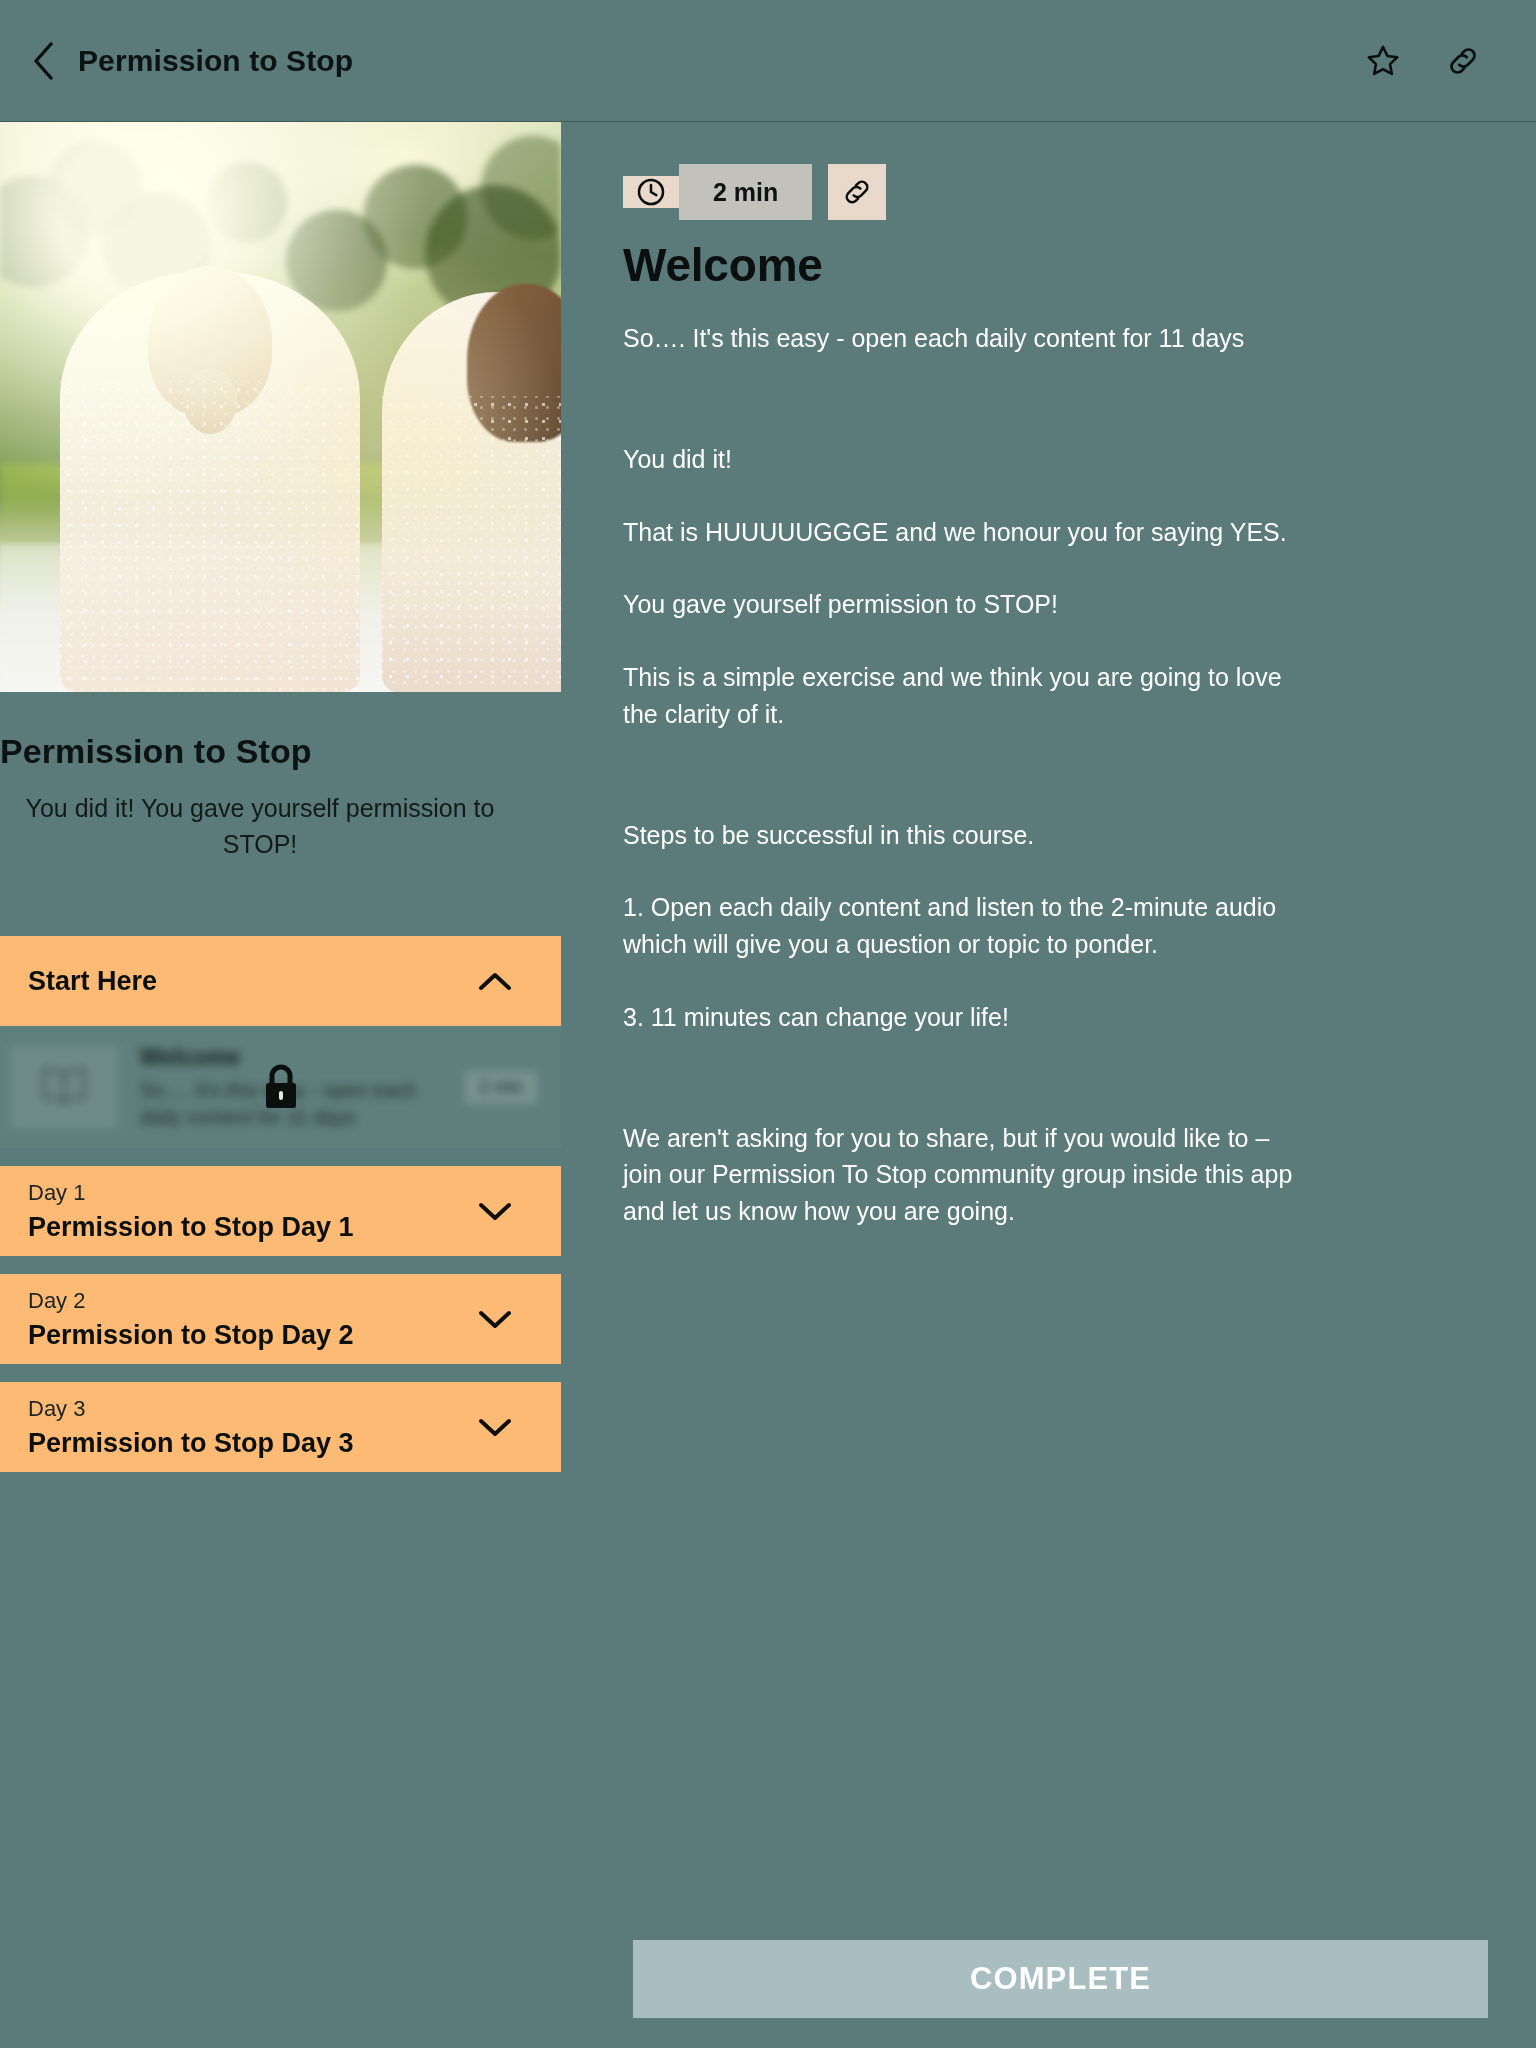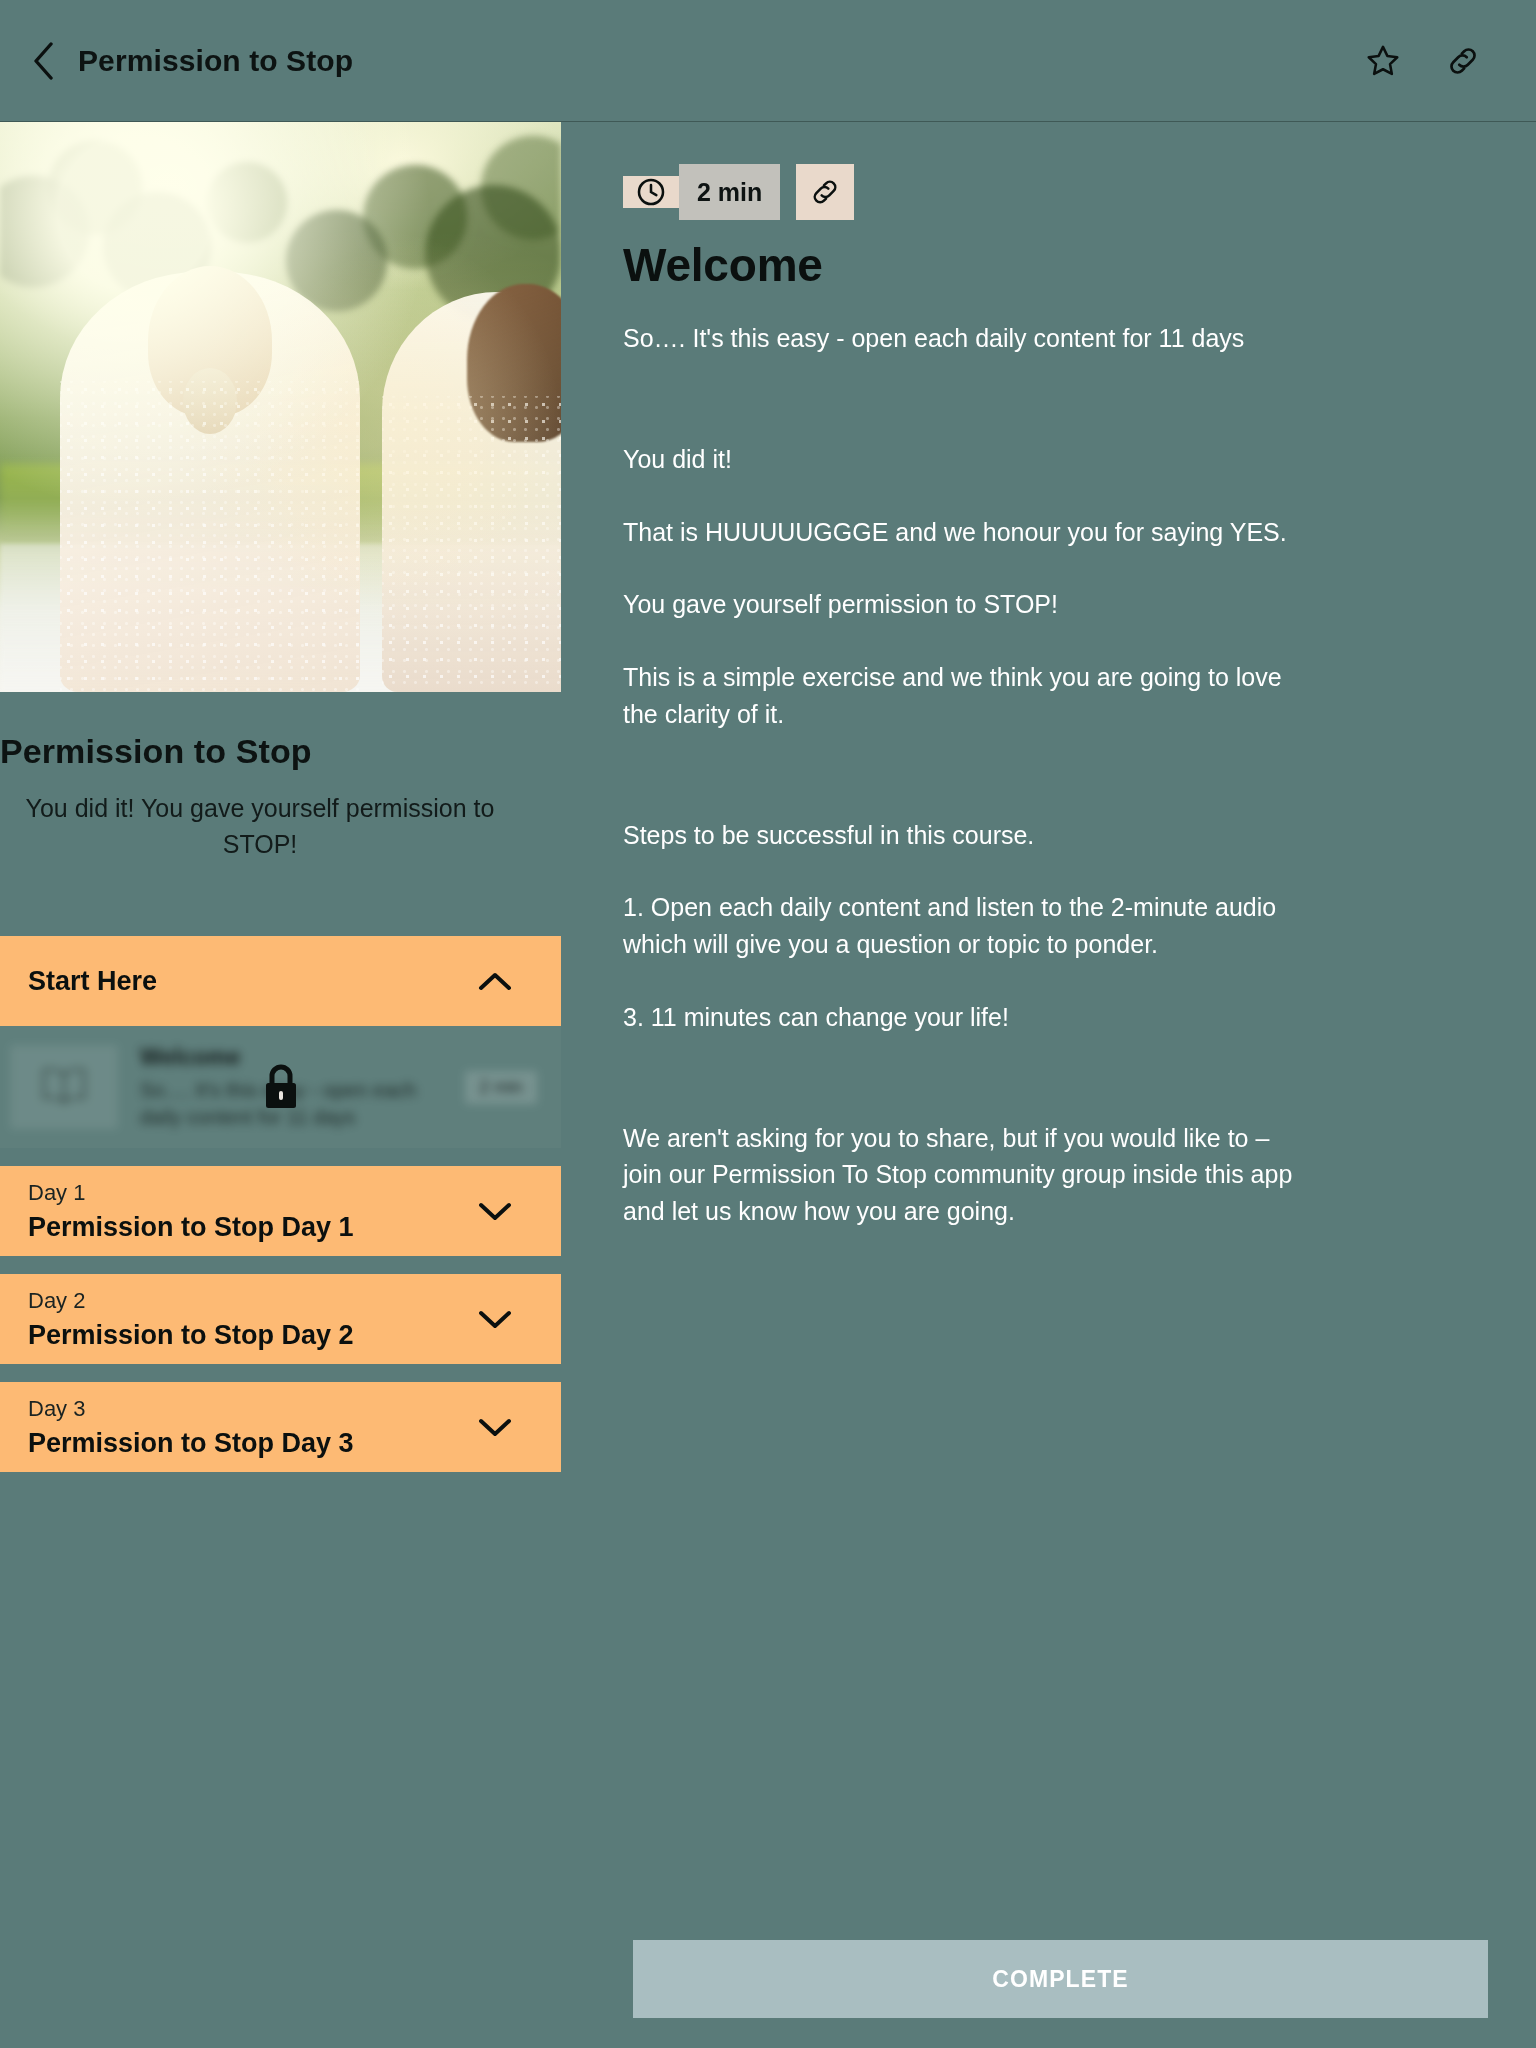--- a/index.html
+++ b/index.html
@@ -200,21 +200,21 @@
   
   .meta-row { display: flex; align-items: center; gap: 16px; }
   .meta-chip { display: flex; align-items: center; height: 56px; }
   .chip-clock {
     width: 56px; background: #e9d9cb;
     display: flex; align-items: center; justify-content: center;
   }
   .chip-time {
     background: #c2c1bb; color: #0d1312;
     font-size: 25px; font-weight: bold;
-    padding: 0 18px; height: 56px;
+    padding: 0 34px; height: 56px;
     display: flex; align-items: center;
   }
   .chip-link {
     width: 58px; height: 56px; background: #e9d9cb;
     display: flex; align-items: center; justify-content: center;
     cursor: pointer;
   }
   .lesson-title {
     font-size: 46px; font-weight: bold; color: #0b100f;
     margin-top: 18px; letter-spacing: -.2px;
@@ -225,21 +225,21 @@
     margin: 0 0 36px 0; max-width: 680px;
   }
   .lesson-body p.spacer-after { margin-bottom: 84px; }
 
   .complete-btn {
     position: absolute;
     left: 72px; right: 48px; bottom: 30px;
     height: 78px;
     background: #a9bec1;
     color: #ffffff;
-    font-size: 23px; font-weight: bold; letter-spacing: 1.1px;
+    font-size: 31px; font-weight: bold; letter-spacing: 1.1px;
     display: flex; align-items: center; justify-content: center;
     cursor: pointer;
     border: none;
     font-family: "Liberation Sans", sans-serif;
   }
 </style>
 </head>
 <body>
 
 <div class="appbar">

